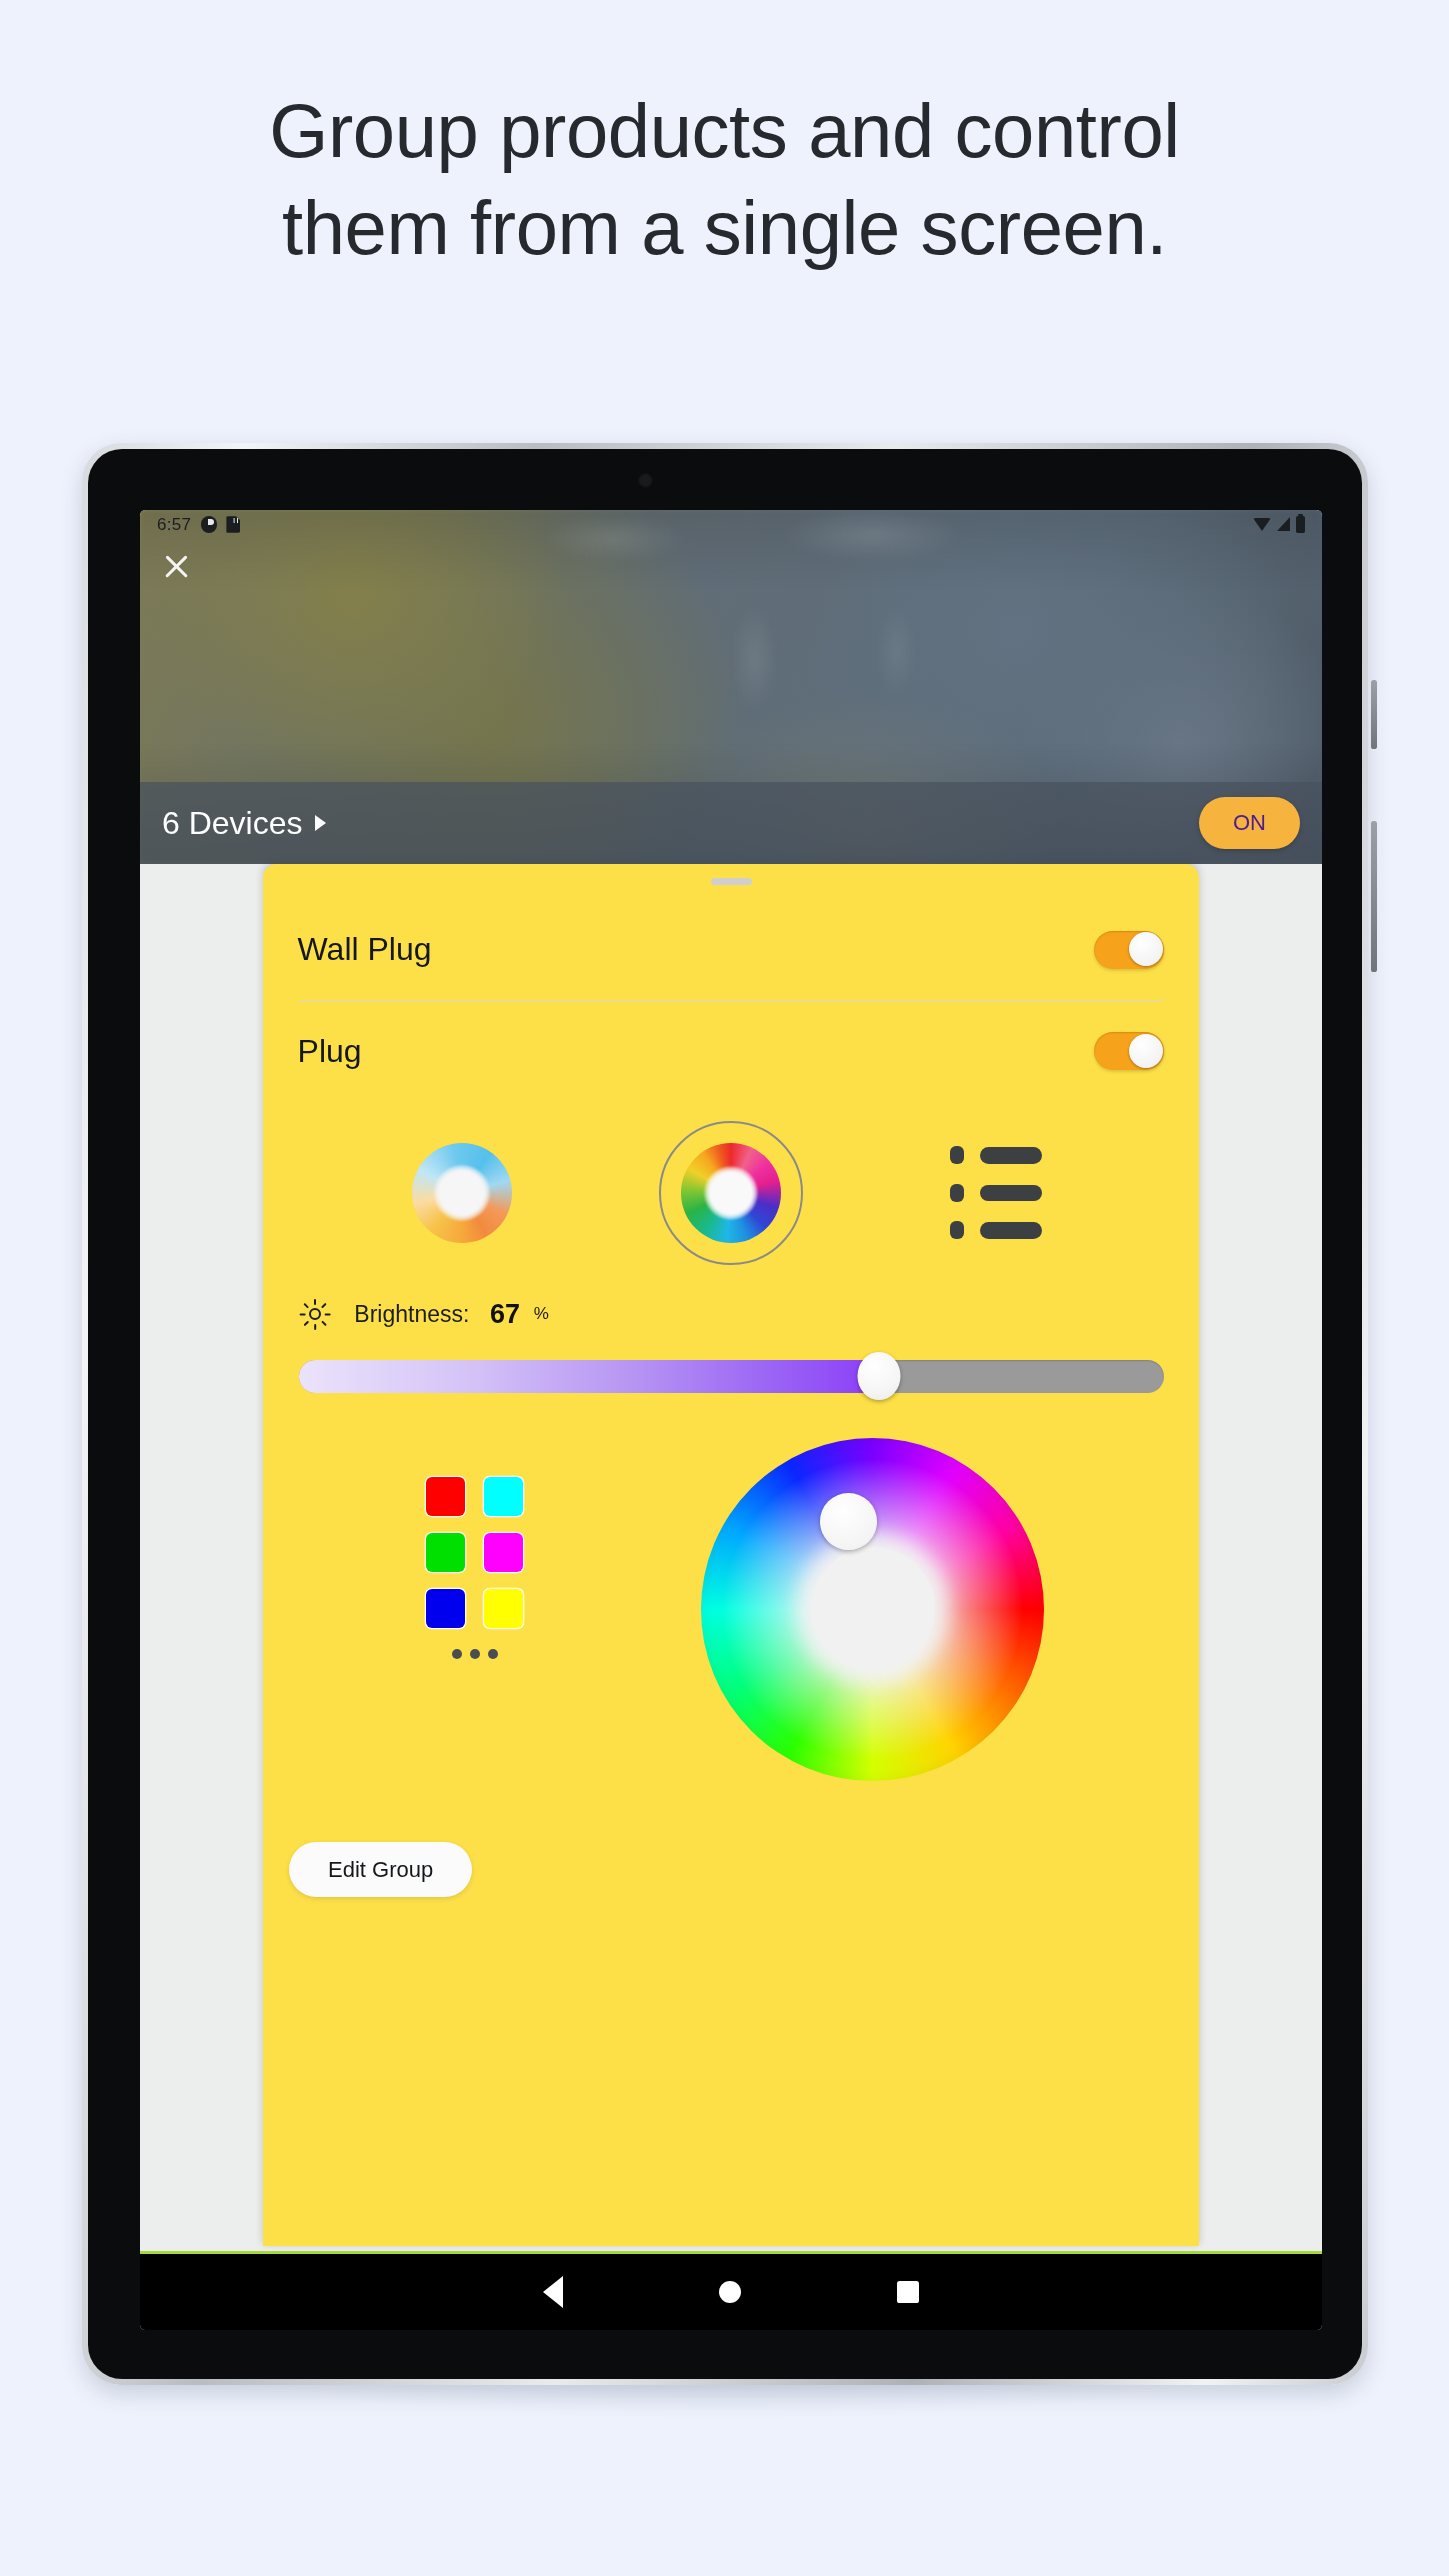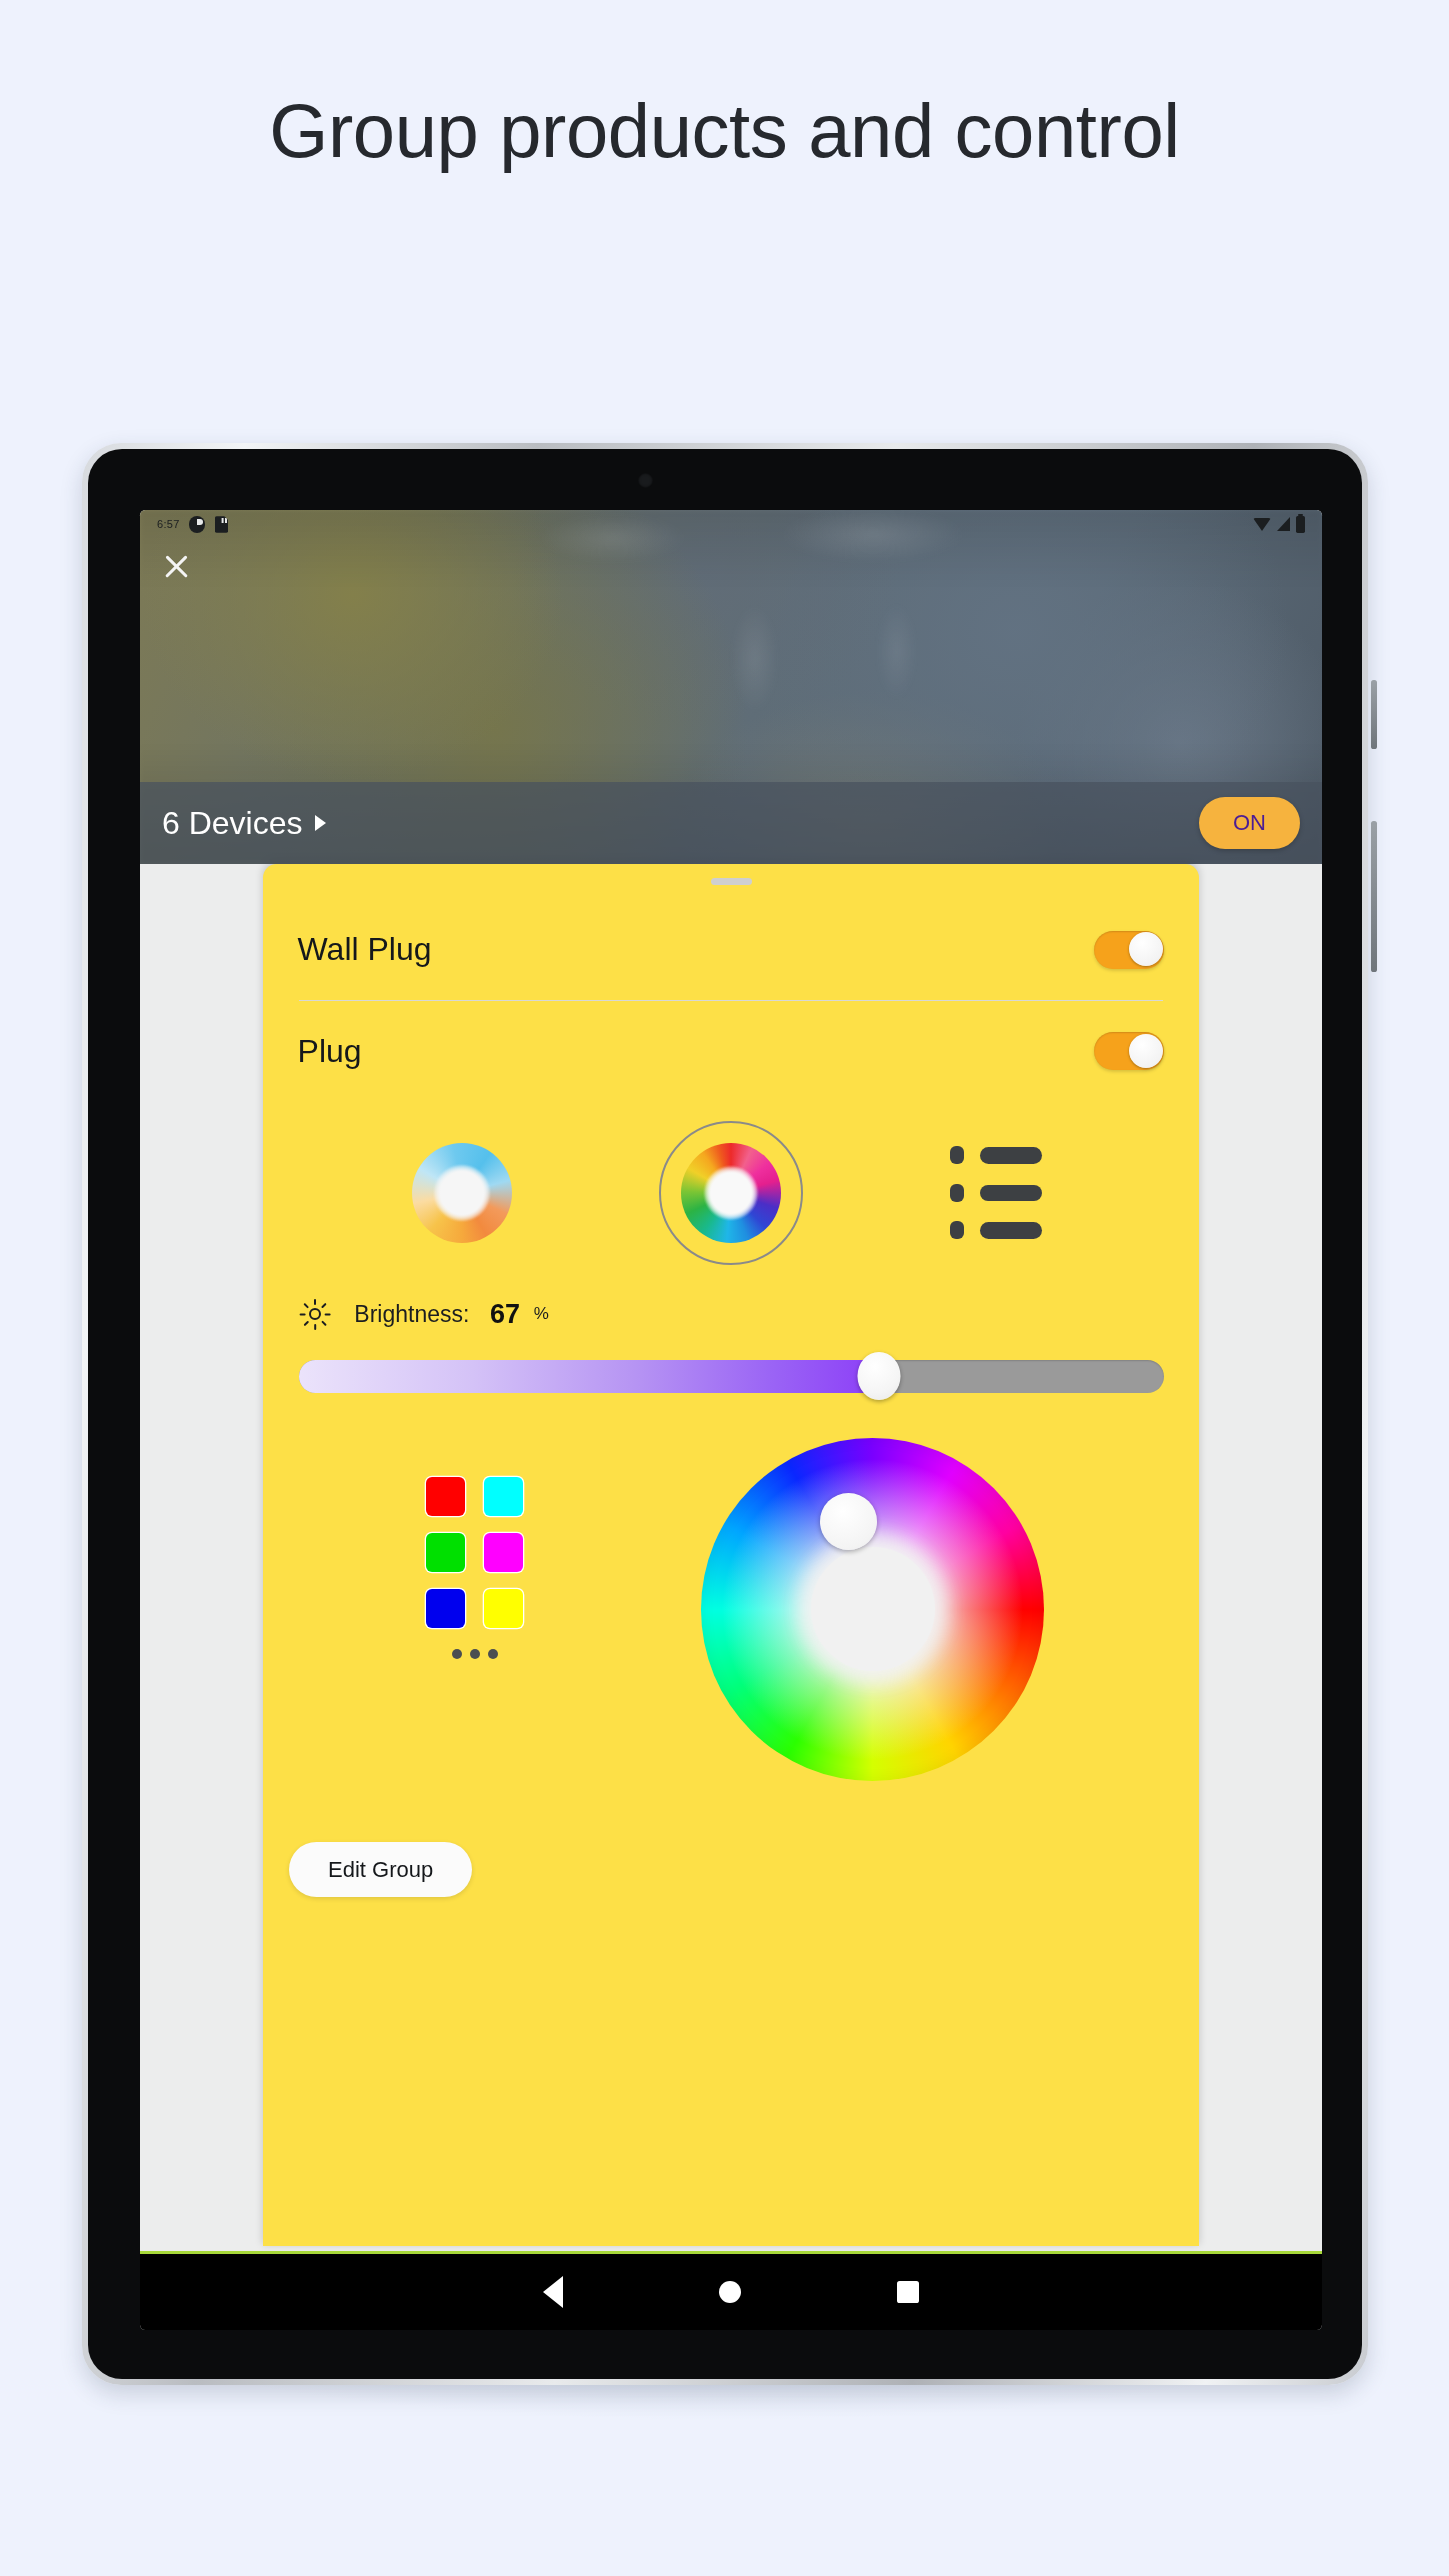--- a/index.html
+++ b/index.html
@@ -105,21 +105,21 @@
     position: absolute; left: 0; top: 0;
     width: 100%; height: 29px;
     display: flex; align-items: center;
     padding: 0 17px;
     z-index: 4;
     color: #191c1e;
     font-size: 16.3px;
   }
   .sb-left { display: flex; align-items: center; gap: 9.4px; }
   .sb-right { margin-left: auto; display: flex; align-items: center; gap: 6px; }
-  .sb-clock { font-size: 11px; color: #1b1e20; letter-spacing:0.3px; }
+  .sb-clock { font-size: 17px; color: #1b1e20; letter-spacing:0.3px; }
   .ic-dnd {
     width: 16.3px; height: 16.3px; border-radius: 50%;
     background: #1b1e20; position: relative;
   }
   .ic-dnd::after{
     content:""; position:absolute; left:7.7px; top:2.6px;
     width: 6px; height: 6px; border-radius: 0 6px 6px 0; background:#e7e9ea;
   }
   .ic-sdcard{
     width: 13.7px; height: 16.3px; background:#1b1e20;
@@ -377,20 +377,21 @@
   }
   .nav-back{ width:0;height:0;border-top:16.3px solid transparent;border-bottom:16.3px solid transparent;border-right:20.6px solid #fff; cursor:pointer;}
   .nav-home{ width:22px;height:22px;border-radius:50%;background:#fff; cursor:pointer;}
   .nav-recents{ width:21.5px;height:22px;background:#fff;border-radius:2.6px; cursor:pointer;}
 </style>
 </head>
 <body>
 
 <div class="headline">
   <div>Group products and control</div>
+  <div>them from a single screen.</div>
 </div>
 
 <div class="device-shadow"></div>
 
 <div class="device">
   <div class="side-btn b1"></div>
   <div class="side-btn b2"></div>
 
   <div class="device-bezel">
     <div class="camera-dot"></div>

